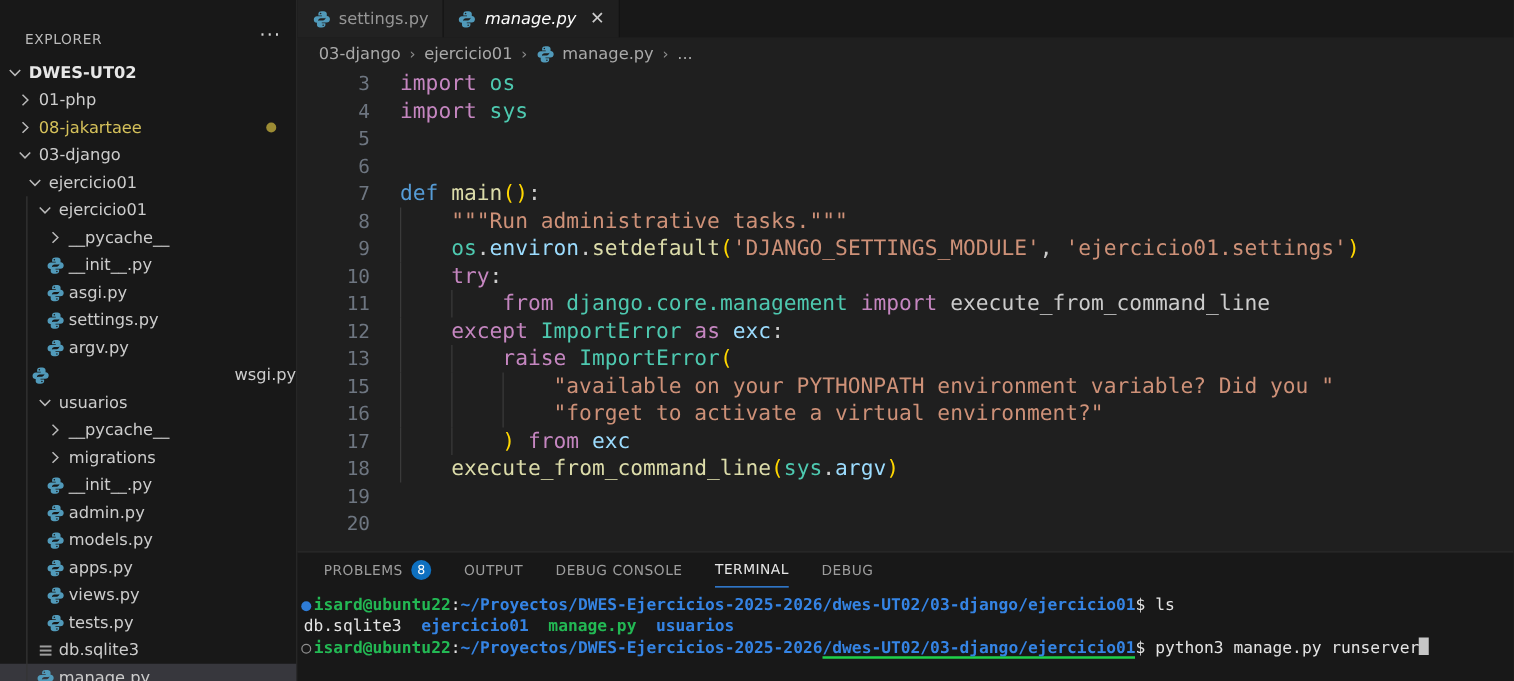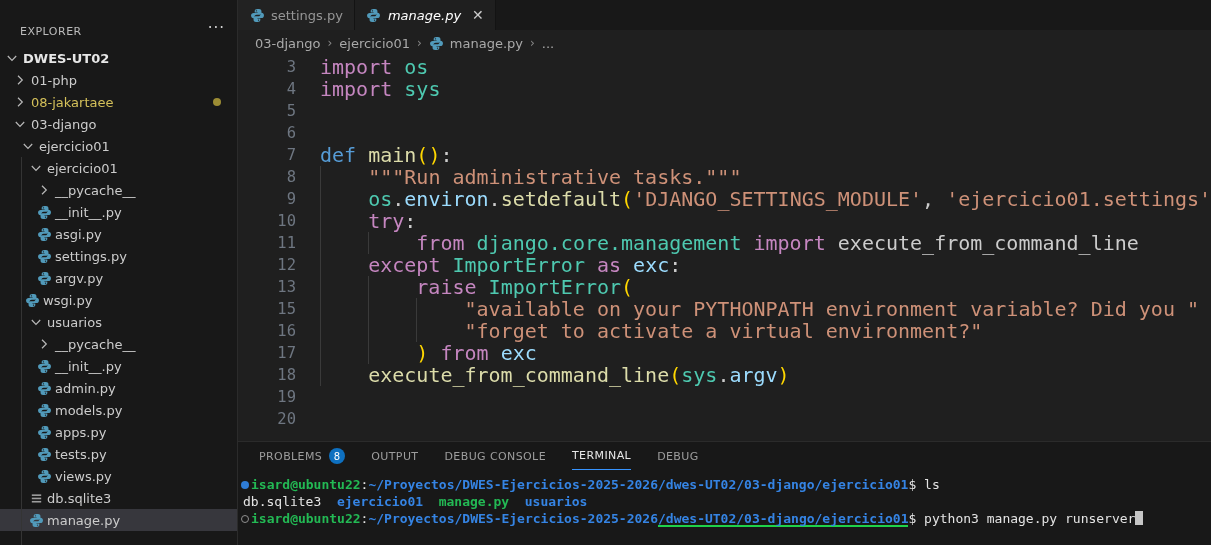--- a/index.html
+++ b/index.html
@@ -33,21 +33,21 @@
   
   .breadcrumb{position:absolute;left:238px;top:30px;right:0;height:26px;background:#1f1f1f;
               display:flex;align-items:center;padding-left:17px;font-size:13px;color:#a9a9a9;}
   .bc-seg{display:flex;align-items:center;gap:5px;}
   .bc-sep{color:#8a8a8a;margin:0 7px;font-size:12px;}
 
   
   .editor{position:absolute;left:238px;top:56px;right:0;height:385px;background:#1f1f1f;overflow:hidden;}
   .code-line{display:flex;height:22px;}
   .gutter{width:58px;flex:none;text-align:right;color:#6e7681;font-size:15.5px;line-height:22px;}
-  pre.codetext{margin:0 0 0 24px;position:relative;font-size:20px;line-height:22px;color:#cccccc;}
+  pre.codetext{margin:0 0 0 24px;position:relative;font-size:17px;line-height:22px;color:#cccccc;}
   .guide{position:absolute;top:0;bottom:0;border-left:1px solid #3a3a3a;}
 
   
   .panel{position:absolute;left:238px;top:441px;right:0;bottom:0;background:#181818;border-top:1px solid #2b2b2b;box-sizing:border-box;}
   .panel-tabs{display:flex;align-items:stretch;height:28px;padding-left:21px;gap:26px;}
   .ptab{font-size:11px;letter-spacing:.4px;color:#9d9d9d;display:flex;align-items:center;gap:7px;cursor:default;box-sizing:border-box;}
   .ptab.active{color:#e7e7e7;border-bottom:1px solid #3794ff;}
   .pbadge{color:#fff;border-radius:50%;width:16px;height:16px;font-size:10px;display:flex;align-items:center;justify-content:center;}
   .terminal{padding-top:6px;font-size:13px;line-height:17px;}
   .tline{position:relative;padding-left:13px;white-space:pre;color:#e4e4e4;font-family:"DejaVu Sans Mono","Liberation Mono",monospace;}
@@ -152,21 +152,21 @@
         </div>
         <div class="tree-row" style="padding-left: 36px;">
           <span class="slot">
             <svg width="15" height="15" viewBox="0 0 16 16">
               <path fill="#519aba" d="M7.86 1.1c-1.64 0-2.86.72-2.86 2.1v1.53h3.1v.5H3.9C2.3 5.23 1.1 6.4 1.1 8.1c0 1.73 1.03 2.87 2.63 2.87h1.1V9.33c0-1.28 1.06-2.23 2.33-2.23h3.1c1.07 0 1.94-.9 1.94-1.97V3.2c0-1.3-1.2-2.1-2.58-2.1H7.86zM6.9 2.37a.68.68 0 1 1 0 1.36.68.68 0 0 1 0-1.36z"></path>
               <path fill="#519aba" d="M8.14 14.9c1.64 0 2.86-.72 2.86-2.1v-1.53H7.9v-.5h4.2c1.6 0 2.8-1.17 2.8-2.87 0-1.73-1.03-2.87-2.63-2.87h-1.1v1.64c0 1.28-1.06 2.23-2.33 2.23h-3.1c-1.07 0-1.94.9-1.94 1.97v1.93c0 1.3 1.2 2.1 2.58 2.1h1.76zm.96-1.27a.68.68 0 1 1 0-1.36.68.68 0 0 1 0 1.36z"></path>
             </svg>
           </span>
           <span class="tree-label">argv.py</span>
         </div>
-        <div class="tree-row" style="padding-left: 24px;">
+        <div class="tree-row" style="padding-left: 24px; justify-content: space-between;">
           <span class="slot">
             <svg width="15" height="15" viewBox="0 0 16 16">
               <path fill="#519aba" d="M7.86 1.1c-1.64 0-2.86.72-2.86 2.1v1.53h3.1v.5H3.9C2.3 5.23 1.1 6.4 1.1 8.1c0 1.73 1.03 2.87 2.63 2.87h1.1V9.33c0-1.28 1.06-2.23 2.33-2.23h3.1c1.07 0 1.94-.9 1.94-1.97V3.2c0-1.3-1.2-2.1-2.58-2.1H7.86zM6.9 2.37a.68.68 0 1 1 0 1.36.68.68 0 0 1 0-1.36z"></path>
               <path fill="#519aba" d="M8.14 14.9c1.64 0 2.86-.72 2.86-2.1v-1.53H7.9v-.5h4.2c1.6 0 2.8-1.17 2.8-2.87 0-1.73-1.03-2.87-2.63-2.87h-1.1v1.64c0 1.28-1.06 2.23-2.33 2.23h-3.1c-1.07 0-1.94.9-1.94 1.97v1.93c0 1.3 1.2 2.1 2.58 2.1h1.76zm.96-1.27a.68.68 0 1 1 0-1.36.68.68 0 0 1 0 1.36z"></path>
             </svg>
           </span>
           <span class="tree-label">wsgi.py</span>
         </div>
         <div class="tree-row" style="padding-left: 28px;">
           <span class="slot">
@@ -179,20 +179,28 @@
         <div class="tree-row" style="padding-left: 36px;">
           <span class="slot">
             <svg width="16" height="16" viewBox="0 0 16 16">
               <path d="M6 3.8l4.3 4.2L6 12.2" fill="none" stroke="#b9b9b9" stroke-width="1.2"></path>
             </svg>
           </span>
           <span class="tree-label">__pycache__</span>
         </div>
         <div class="tree-row" style="padding-left: 36px;">
           <span class="slot">
+            <svg width="16" height="16" viewBox="0 0 16 16">
+              <path d="M6 3.8l4.3 4.2L6 12.2" fill="none" stroke="#b9b9b9" stroke-width="1.2"></path>
+            </svg>
+          </span>
+          <span class="tree-label">migrations</span>
+        </div>
+        <div class="tree-row" style="padding-left: 36px;">
+          <span class="slot">
             <svg width="15" height="15" viewBox="0 0 16 16">
               <path fill="#519aba" d="M7.86 1.1c-1.64 0-2.86.72-2.86 2.1v1.53h3.1v.5H3.9C2.3 5.23 1.1 6.4 1.1 8.1c0 1.73 1.03 2.87 2.63 2.87h1.1V9.33c0-1.28 1.06-2.23 2.33-2.23h3.1c1.07 0 1.94-.9 1.94-1.97V3.2c0-1.3-1.2-2.1-2.58-2.1H7.86zM6.9 2.37a.68.68 0 1 1 0 1.36.68.68 0 0 1 0-1.36z"></path>
               <path fill="#519aba" d="M8.14 14.9c1.64 0 2.86-.72 2.86-2.1v-1.53H7.9v-.5h4.2c1.6 0 2.8-1.17 2.8-2.87 0-1.73-1.03-2.87-2.63-2.87h-1.1v1.64c0 1.28-1.06 2.23-2.33 2.23h-3.1c-1.07 0-1.94.9-1.94 1.97v1.93c0 1.3 1.2 2.1 2.58 2.1h1.76zm.96-1.27a.68.68 0 1 1 0-1.36.68.68 0 0 1 0 1.36z"></path>
             </svg>
           </span>
           <span class="tree-label">__init__.py</span>
         </div>
         <div class="tree-row" style="padding-left: 36px;">
           <span class="slot">
             <svg width="15" height="15" viewBox="0 0 16 16">
@@ -220,30 +228,30 @@
           </span>
           <span class="tree-label">apps.py</span>
         </div>
         <div class="tree-row" style="padding-left: 36px;">
           <span class="slot">
             <svg width="15" height="15" viewBox="0 0 16 16">
               <path fill="#519aba" d="M7.86 1.1c-1.64 0-2.86.72-2.86 2.1v1.53h3.1v.5H3.9C2.3 5.23 1.1 6.4 1.1 8.1c0 1.73 1.03 2.87 2.63 2.87h1.1V9.33c0-1.28 1.06-2.23 2.33-2.23h3.1c1.07 0 1.94-.9 1.94-1.97V3.2c0-1.3-1.2-2.1-2.58-2.1H7.86zM6.9 2.37a.68.68 0 1 1 0 1.36.68.68 0 0 1 0-1.36z"></path>
               <path fill="#519aba" d="M8.14 14.9c1.64 0 2.86-.72 2.86-2.1v-1.53H7.9v-.5h4.2c1.6 0 2.8-1.17 2.8-2.87 0-1.73-1.03-2.87-2.63-2.87h-1.1v1.64c0 1.28-1.06 2.23-2.33 2.23h-3.1c-1.07 0-1.94.9-1.94 1.97v1.93c0 1.3 1.2 2.1 2.58 2.1h1.76zm.96-1.27a.68.68 0 1 1 0-1.36.68.68 0 0 1 0 1.36z"></path>
             </svg>
           </span>
+          <span class="tree-label">views.py</span>
+        </div>
+        <div class="tree-row" style="padding-left: 36px;">
+          <span class="slot">
+            <svg width="15" height="15" viewBox="0 0 16 16">
+              <path fill="#519aba" d="M7.86 1.1c-1.64 0-2.86.72-2.86 2.1v1.53h3.1v.5H3.9C2.3 5.23 1.1 6.4 1.1 8.1c0 1.73 1.03 2.87 2.63 2.87h1.1V9.33c0-1.28 1.06-2.23 2.33-2.23h3.1c1.07 0 1.94-.9 1.94-1.97V3.2c0-1.3-1.2-2.1-2.58-2.1H7.86zM6.9 2.37a.68.68 0 1 1 0 1.36.68.68 0 0 1 0-1.36z"></path>
+              <path fill="#519aba" d="M8.14 14.9c1.64 0 2.86-.72 2.86-2.1v-1.53H7.9v-.5h4.2c1.6 0 2.8-1.17 2.8-2.87 0-1.73-1.03-2.87-2.63-2.87h-1.1v1.64c0 1.28-1.06 2.23-2.33 2.23h-3.1c-1.07 0-1.94.9-1.94 1.97v1.93c0 1.3 1.2 2.1 2.58 2.1h1.76zm.96-1.27a.68.68 0 1 1 0-1.36.68.68 0 0 1 0 1.36z"></path>
+            </svg>
+          </span>
           <span class="tree-label">tests.py</span>
-        </div>
-        <div class="tree-row" style="padding-left: 36px;">
-          <span class="slot">
-            <svg width="15" height="15" viewBox="0 0 16 16">
-              <path fill="#519aba" d="M7.86 1.1c-1.64 0-2.86.72-2.86 2.1v1.53h3.1v.5H3.9C2.3 5.23 1.1 6.4 1.1 8.1c0 1.73 1.03 2.87 2.63 2.87h1.1V9.33c0-1.28 1.06-2.23 2.33-2.23h3.1c1.07 0 1.94-.9 1.94-1.97V3.2c0-1.3-1.2-2.1-2.58-2.1H7.86zM6.9 2.37a.68.68 0 1 1 0 1.36.68.68 0 0 1 0-1.36z"></path>
-              <path fill="#519aba" d="M8.14 14.9c1.64 0 2.86-.72 2.86-2.1v-1.53H7.9v-.5h4.2c1.6 0 2.8-1.17 2.8-2.87 0-1.73-1.03-2.87-2.63-2.87h-1.1v1.64c0 1.28-1.06 2.23-2.33 2.23h-3.1c-1.07 0-1.94.9-1.94 1.97v1.93c0 1.3 1.2 2.1 2.58 2.1h1.76zm.96-1.27a.68.68 0 1 1 0-1.36.68.68 0 0 1 0 1.36z"></path>
-            </svg>
-          </span>
-          <span class="tree-label">views.py</span>
         </div>
         <div class="tree-row" style="padding-left: 28px;">
           <span class="slot">
             <svg width="15" height="15" viewBox="0 0 16 16">
               <g fill="#9d9d9d">
                 <rect x="3" y="3.6" width="10" height="1.7"></rect>
                 <rect x="3" y="7.1" width="10" height="1.7"></rect>
                 <rect x="3" y="10.6" width="10" height="1.7"></rect>
               </g>
             </svg>

